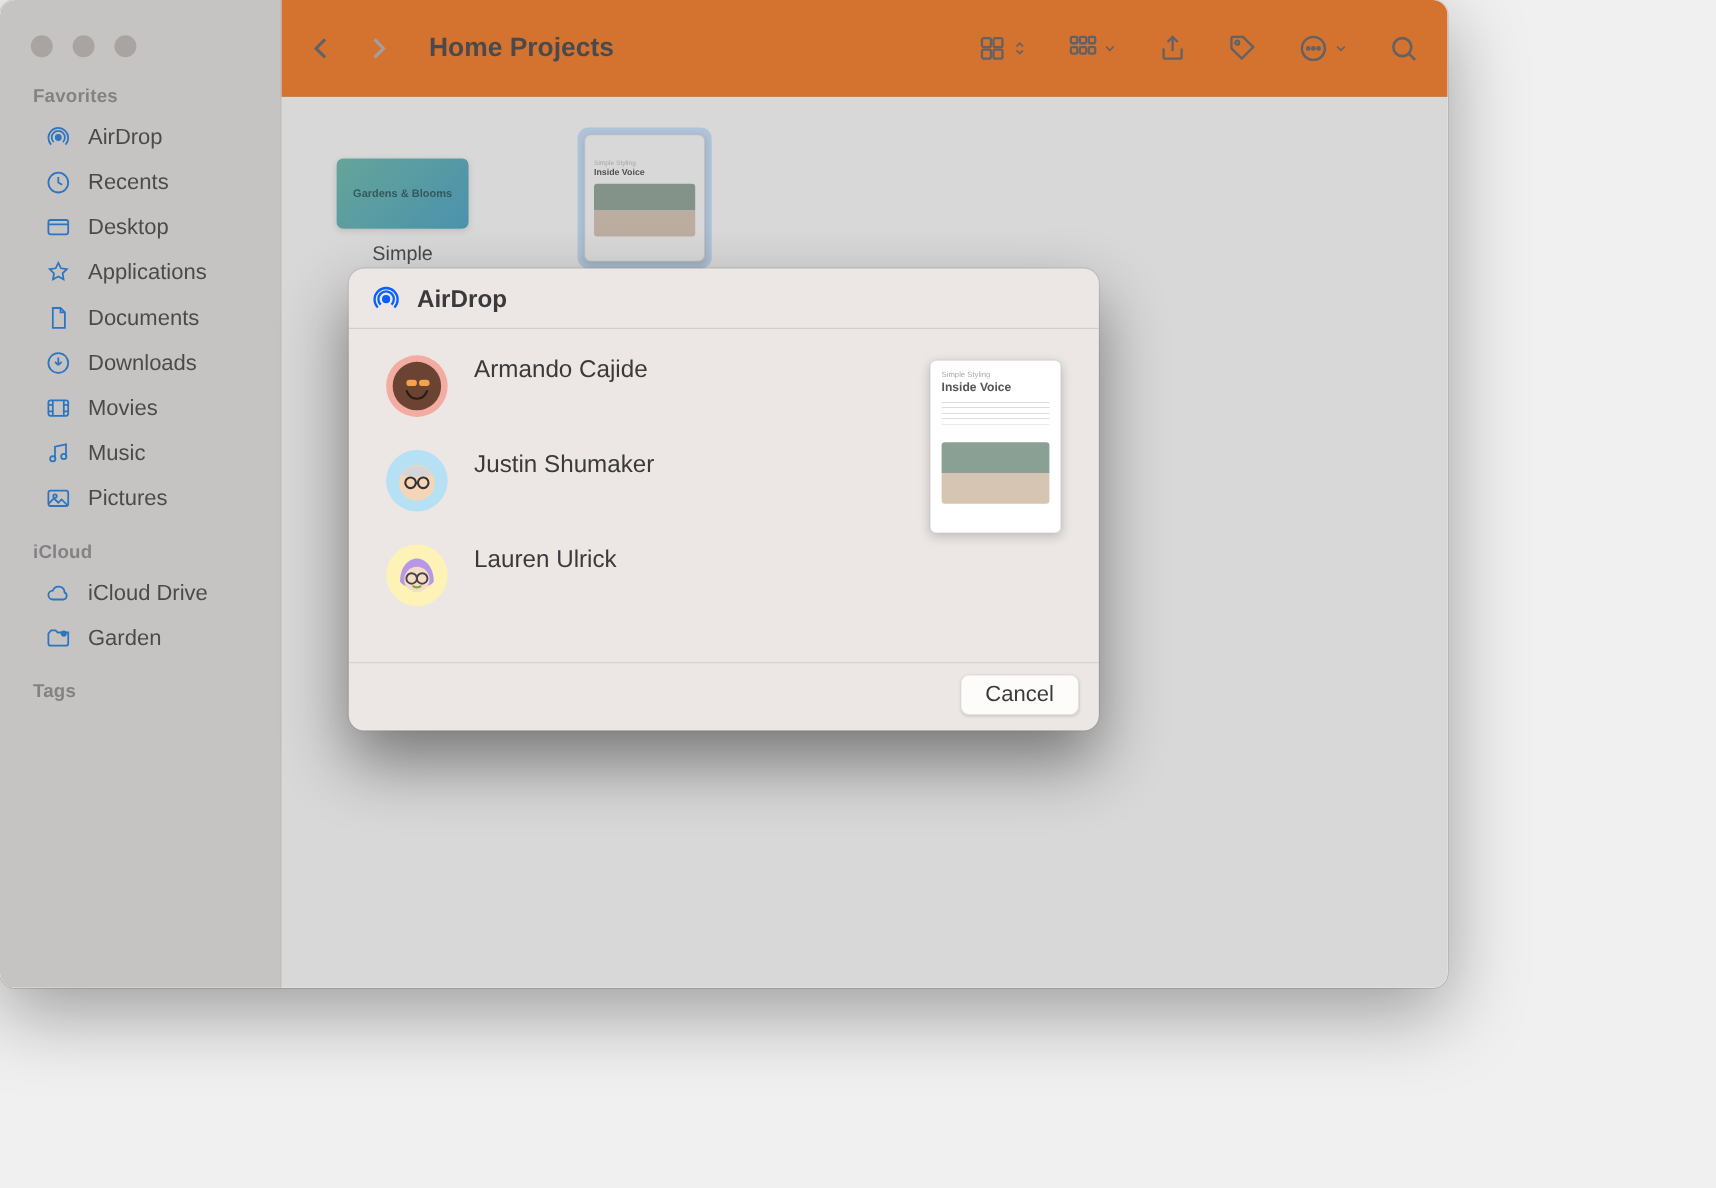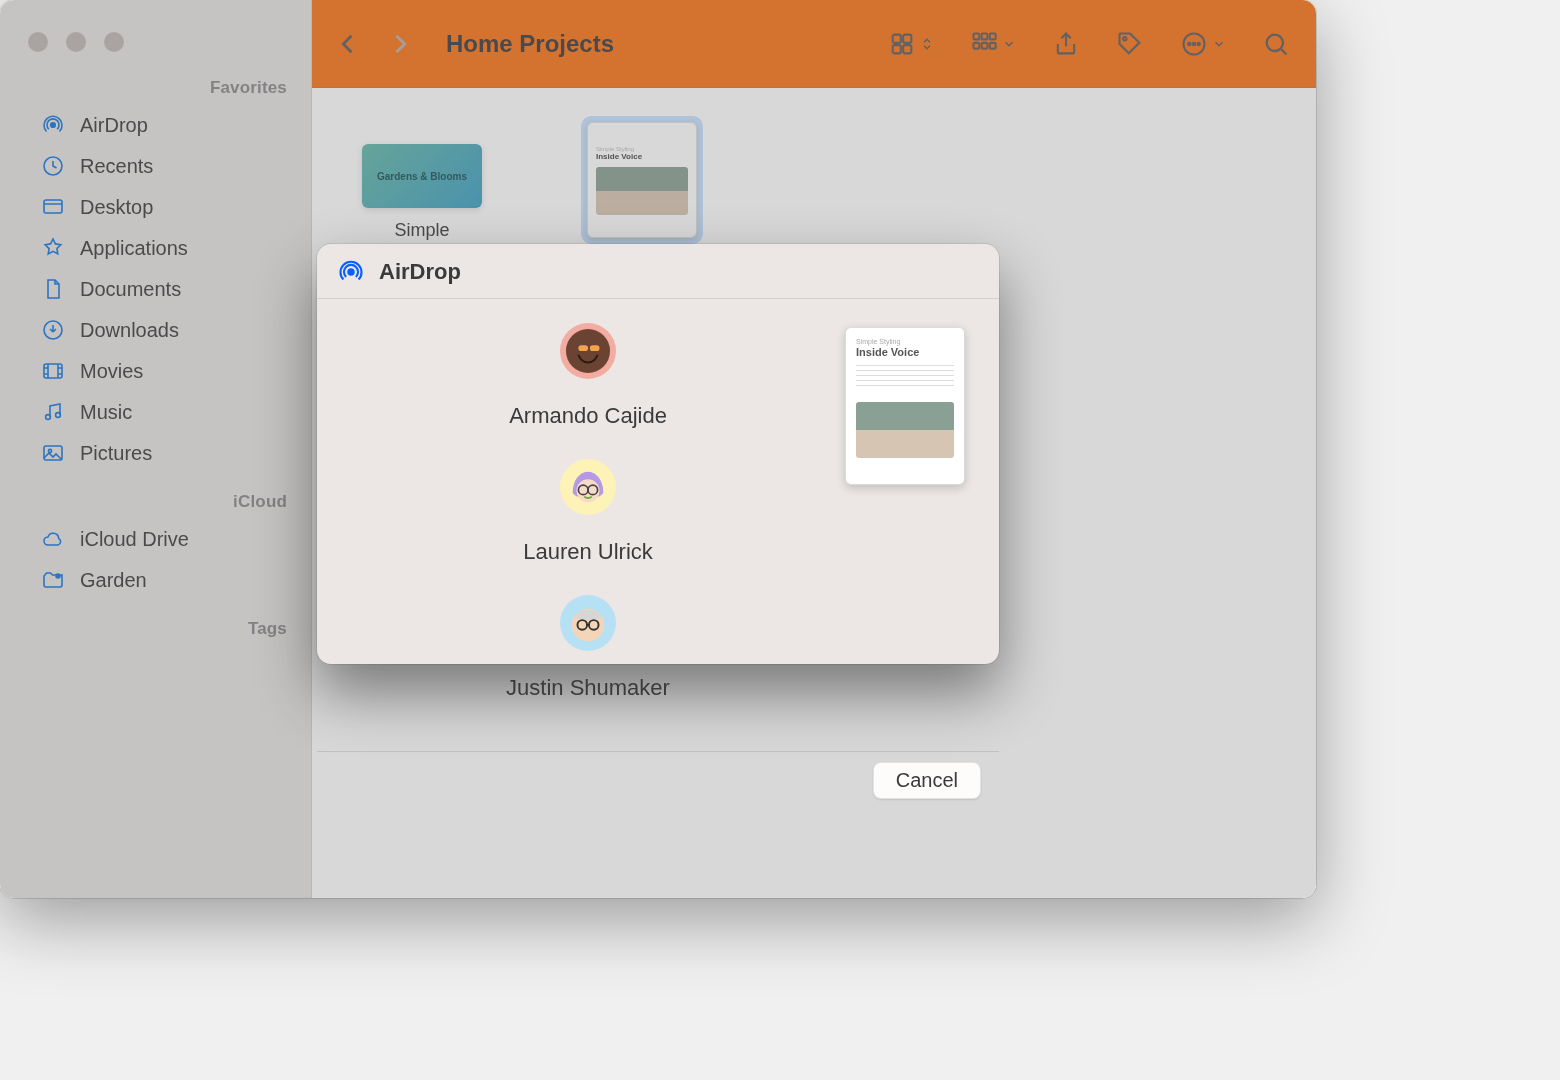--- a/index.html
+++ b/index.html
@@ -23,25 +23,24 @@
       width: 1316px;
       height: 898px;
       background: #fff;
       border-radius: 14px;
       overflow: hidden;
       box-shadow: 0 0 0 1px rgba(0,0,0,0.12), 0 22px 70px rgba(0,0,0,0.35);
       display: flex;
     }
     
     .sidebar {
-      width: 312px;
+      width: 256px;
       background: rgba(228, 225, 223, 0.95);
       padding: 18px 0 0 0;
       border-right: 1px solid rgba(0,0,0,0.08);
-      text-align: right;
     }
     .traffic-lights {
       display: flex;
       gap: 18px;
       padding: 14px 0 8px 28px;
     }
     .t-light {
       width: 20px;
       height: 20px;
       border-radius: 50%;
@@ -261,23 +260,21 @@
     }
     .ad-people {
       flex: 1;
       display: flex;
       flex-direction: column;
       gap: 30px;
       padding-top: 6px;
     }
     .ad-row {
       display: flex;
-      align-items: center;
       gap: 24px;
-      flex-direction: column;
     }
     .avatar {
       width: 56px;
       height: 56px;
       border-radius: 50%;
       display: inline-flex;
       align-items: center;
       justify-content: center;
       overflow: hidden;
     }
@@ -568,42 +565,42 @@
               <svg viewBox="0 0 48 48">
                 <circle cx="24" cy="24" r="23" fill="#6b4332"></circle>
                 <path d="M14 28c2 5 6 8 10 8s8-3 10-8" stroke="#2b1a11" stroke-width="2" fill="none"></path>
                 <rect x="14" y="18" width="10" height="6" rx="3" fill="#f2a44d"></rect>
                 <rect x="26" y="18" width="10" height="6" rx="3" fill="#f2a44d"></rect>
               </svg>
             </span>
           <span class="ad-name">Armando Cajide</span>
         </div>
         <div class="ad-row">
+          <span class="avatar j">
+              <svg viewBox="0 0 48 48">
+                <circle cx="24" cy="26" r="17" fill="#f4d5b8"></circle>
+                <path d="M10 18c4-10 24-10 28 0-4 3-24 3-28 0z" fill="#d6d6d6"></path>
+                <circle cx="18" cy="26" r="5" fill="none" stroke="#333" stroke-width="2"></circle>
+                <circle cx="30" cy="26" r="5" fill="none" stroke="#333" stroke-width="2"></circle>
+                <path d="M23 26h2" stroke="#333" stroke-width="2"></path>
+              </svg>
+            </span>
+          <span class="ad-name">Justin Shumaker</span>
+        </div>
+        <div class="ad-row">
           <span class="avatar l">
               <svg viewBox="0 0 48 48">
                 <path d="M8 30c0-14 8-22 16-22s16 8 16 22c-4 8-28 8-32 0z" fill="#b598e6"></path>
                 <circle cx="24" cy="28" r="12" fill="#f6dcc6"></circle>
                 <circle cx="19" cy="27" r="5" fill="none" stroke="#444" stroke-width="1.8"></circle>
                 <circle cx="29" cy="27" r="5" fill="none" stroke="#444" stroke-width="1.8"></circle>
                 <path d="M20 34c2 2 6 2 8 0" stroke="#7a4" stroke-width="2" fill="none"></path>
               </svg>
             </span>
           <span class="ad-name">Lauren Ulrick</span>
-        </div>
-        <div class="ad-row">
-          <span class="avatar j">
-              <svg viewBox="0 0 48 48">
-                <circle cx="24" cy="26" r="17" fill="#f4d5b8"></circle>
-                <path d="M10 18c4-10 24-10 28 0-4 3-24 3-28 0z" fill="#d6d6d6"></path>
-                <circle cx="18" cy="26" r="5" fill="none" stroke="#333" stroke-width="2"></circle>
-                <circle cx="30" cy="26" r="5" fill="none" stroke="#333" stroke-width="2"></circle>
-                <path d="M23 26h2" stroke="#333" stroke-width="2"></path>
-              </svg>
-            </span>
-          <span class="ad-name">Justin Shumaker</span>
         </div>
       </div>
       <div class="ad-preview">
         <div class="preview-thumb">
           <div class="ptxt1">Simple Styling</div>
           <div class="ptxt2">Inside Voice</div>
           <div style="margin-top:4px;height:24px;background:repeating-linear-gradient(0deg,#ddd 0 1px,transparent 1px 5px)"></div>
           <div class="doc-img-ph"></div>
         </div>
       </div>

